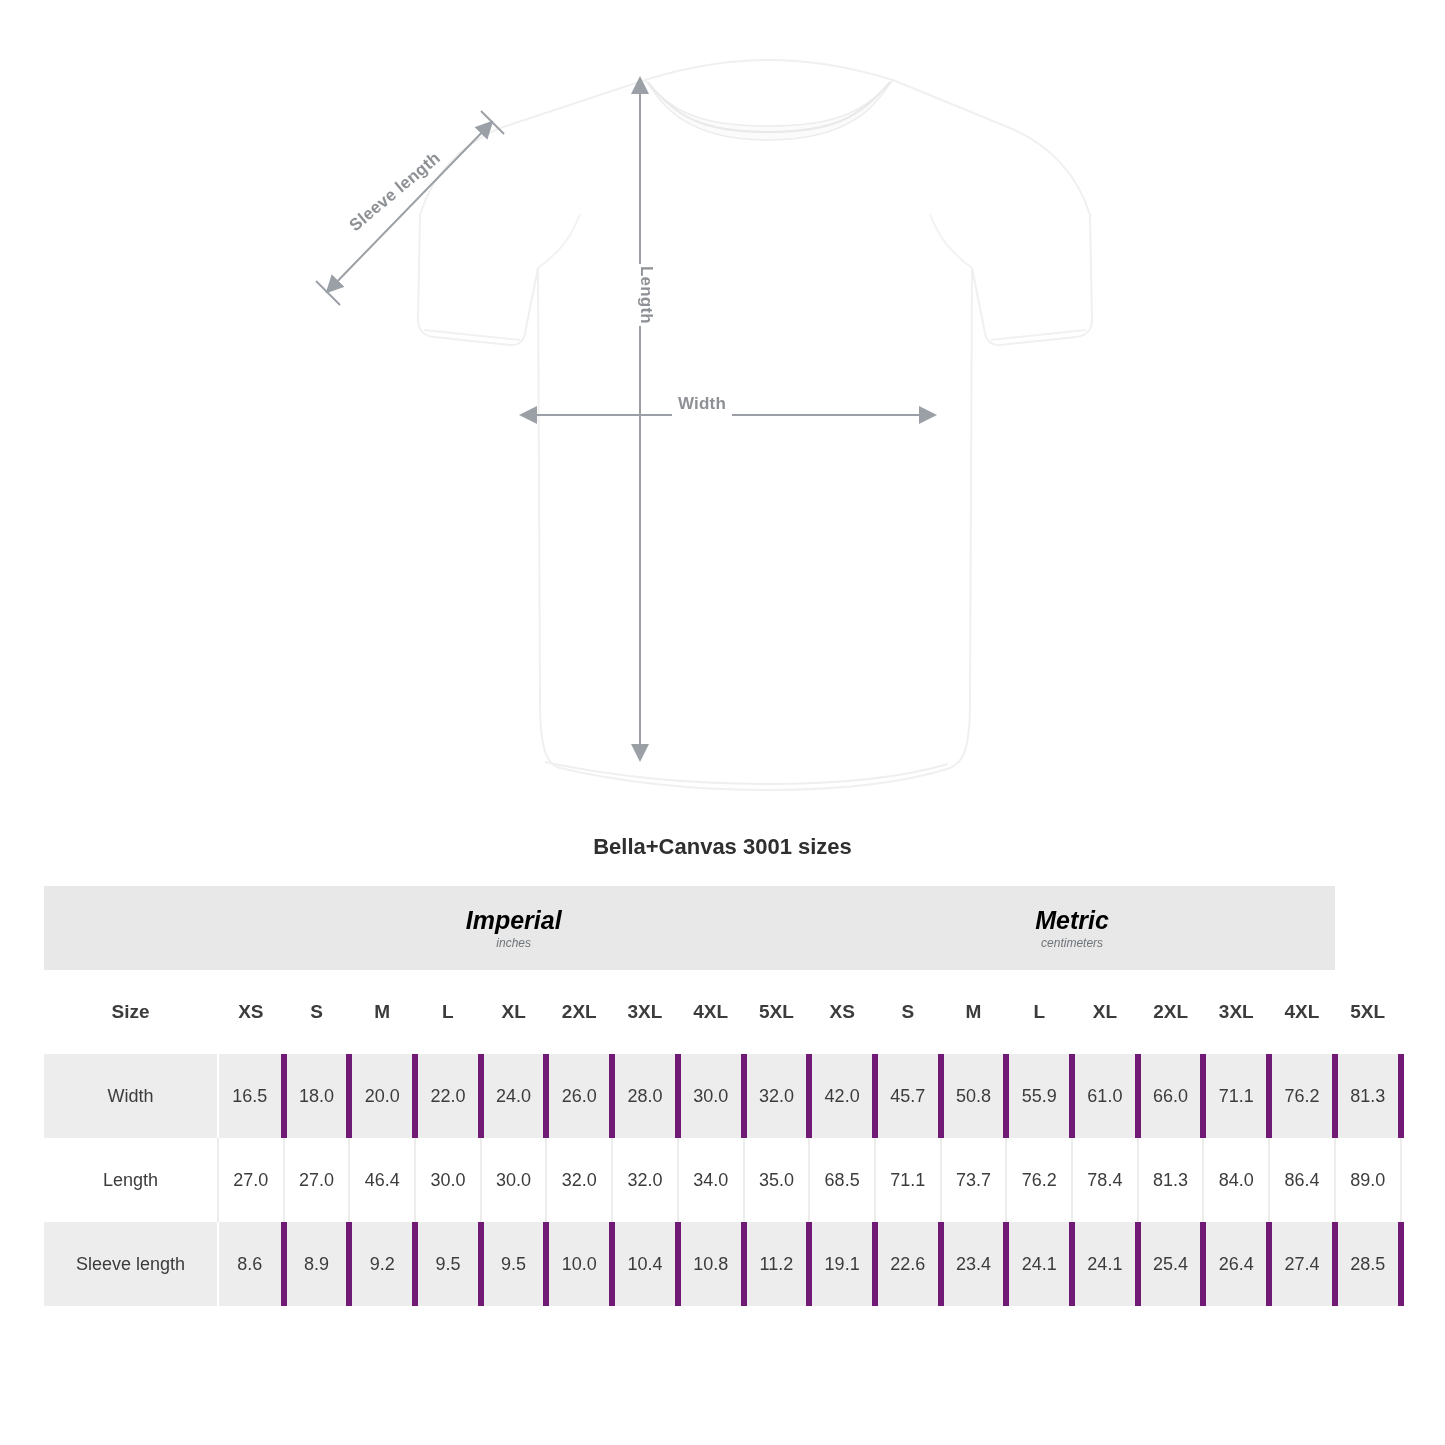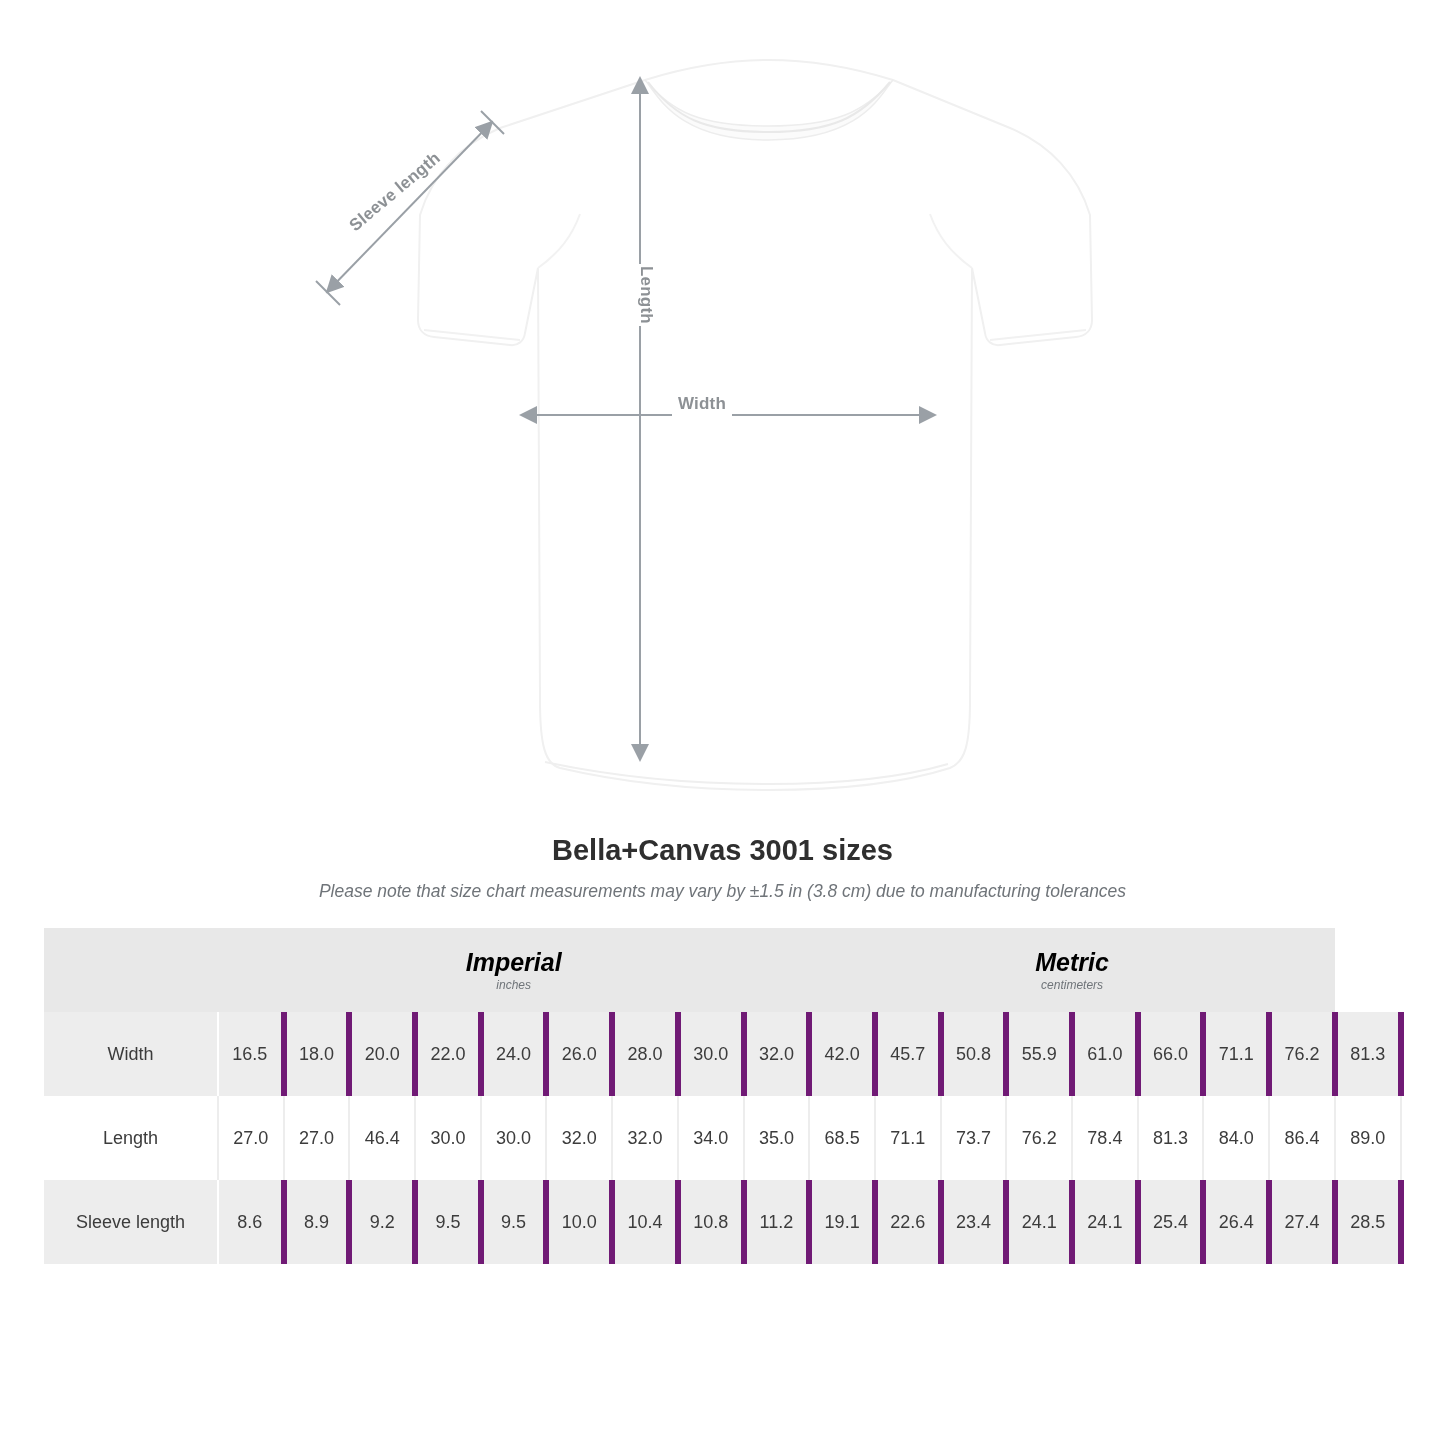--- a/index.html
+++ b/index.html
@@ -45,21 +45,21 @@
     transform: rotate(-40deg);
     transform-origin: center center;
   }
 
   
   .title-block {
     text-align: center;
     margin-top: 4px;
   }
   .chart-title {
-    font-size: 29px;
+    font-size: 22px;
     font-weight: bold;
     color: #2f2f2f;
     margin: 0 0 14px 0;
   }
   .chart-note {
     font-size: 17.5px;
     font-style: italic;
     color: #6f7479;
     margin: 0;
   }
@@ -199,21 +199,20 @@
 
   <div class="dim-label sleeve" style="left: 333px; top: 180px;">Sleeve length</div>
 
   <div class="dim-label vertical" style="left: 630px; top: 264px;">Length</div>
 
   <div class="dim-label" style="left: 672px; top: 392px;">Width</div>
 </div>
 
 <div class="title-block">
   <h1 class="chart-title">Bella+Canvas 3001 sizes</h1>
-  <p class="chart-note">Please note that size chart measurements may vary by ±1.5 in (3.8 cm) due to manufacturing tolerances</p>
 </div>
 
 <div class="table-wrap">
   <table class="size-table">
     <colgroup>
       <col class="label-col">
       <col class="val-col">
         <col class="val-col">
         <col class="val-col">
         <col class="val-col">
@@ -239,20 +238,41 @@
         <td class="unit-head" colspan="9">
           <div class="unit-system">Imperial</div>
           <div class="unit-sub">inches</div>
         </td>
         <td class="unit-head" colspan="8">
           <div class="unit-system">Metric</div>
           <div class="unit-sub">centimeters</div>
         </td>
       </tr>
 
+      <tr class="row-head">
+        <td class="rowlabel">Size</td>
+        <td class="val sizecell-head">XS</td>
+        <td class="val sizecell-head">S</td>
+        <td class="val sizecell-head">M</td>
+        <td class="val sizecell-head">L</td>
+        <td class="val sizecell-head">XL</td>
+        <td class="val sizecell-head">2XL</td>
+        <td class="val sizecell-head">3XL</td>
+        <td class="val sizecell-head">4XL</td>
+        <td class="val sizecell-head">5XL</td>
+        <td class="val sizecell-head">XS</td>
+        <td class="val sizecell-head">S</td>
+        <td class="val sizecell-head">M</td>
+        <td class="val sizecell-head">L</td>
+        <td class="val sizecell-head">XL</td>
+        <td class="val sizecell-head">2XL</td>
+        <td class="val sizecell-head">3XL</td>
+        <td class="val sizecell-head">4XL</td>
+        <td class="val sizecell-head">5XL</td>
+      </tr>
 
       <tr class="row-alt">
         <td class="rowlabel">Width</td>
         <td class="val">16.5</td>
         <td class="val">18.0</td>
         <td class="val">20.0</td>
         <td class="val">22.0</td>
         <td class="val">24.0</td>
         <td class="val">26.0</td>
         <td class="val">28.0</td>

